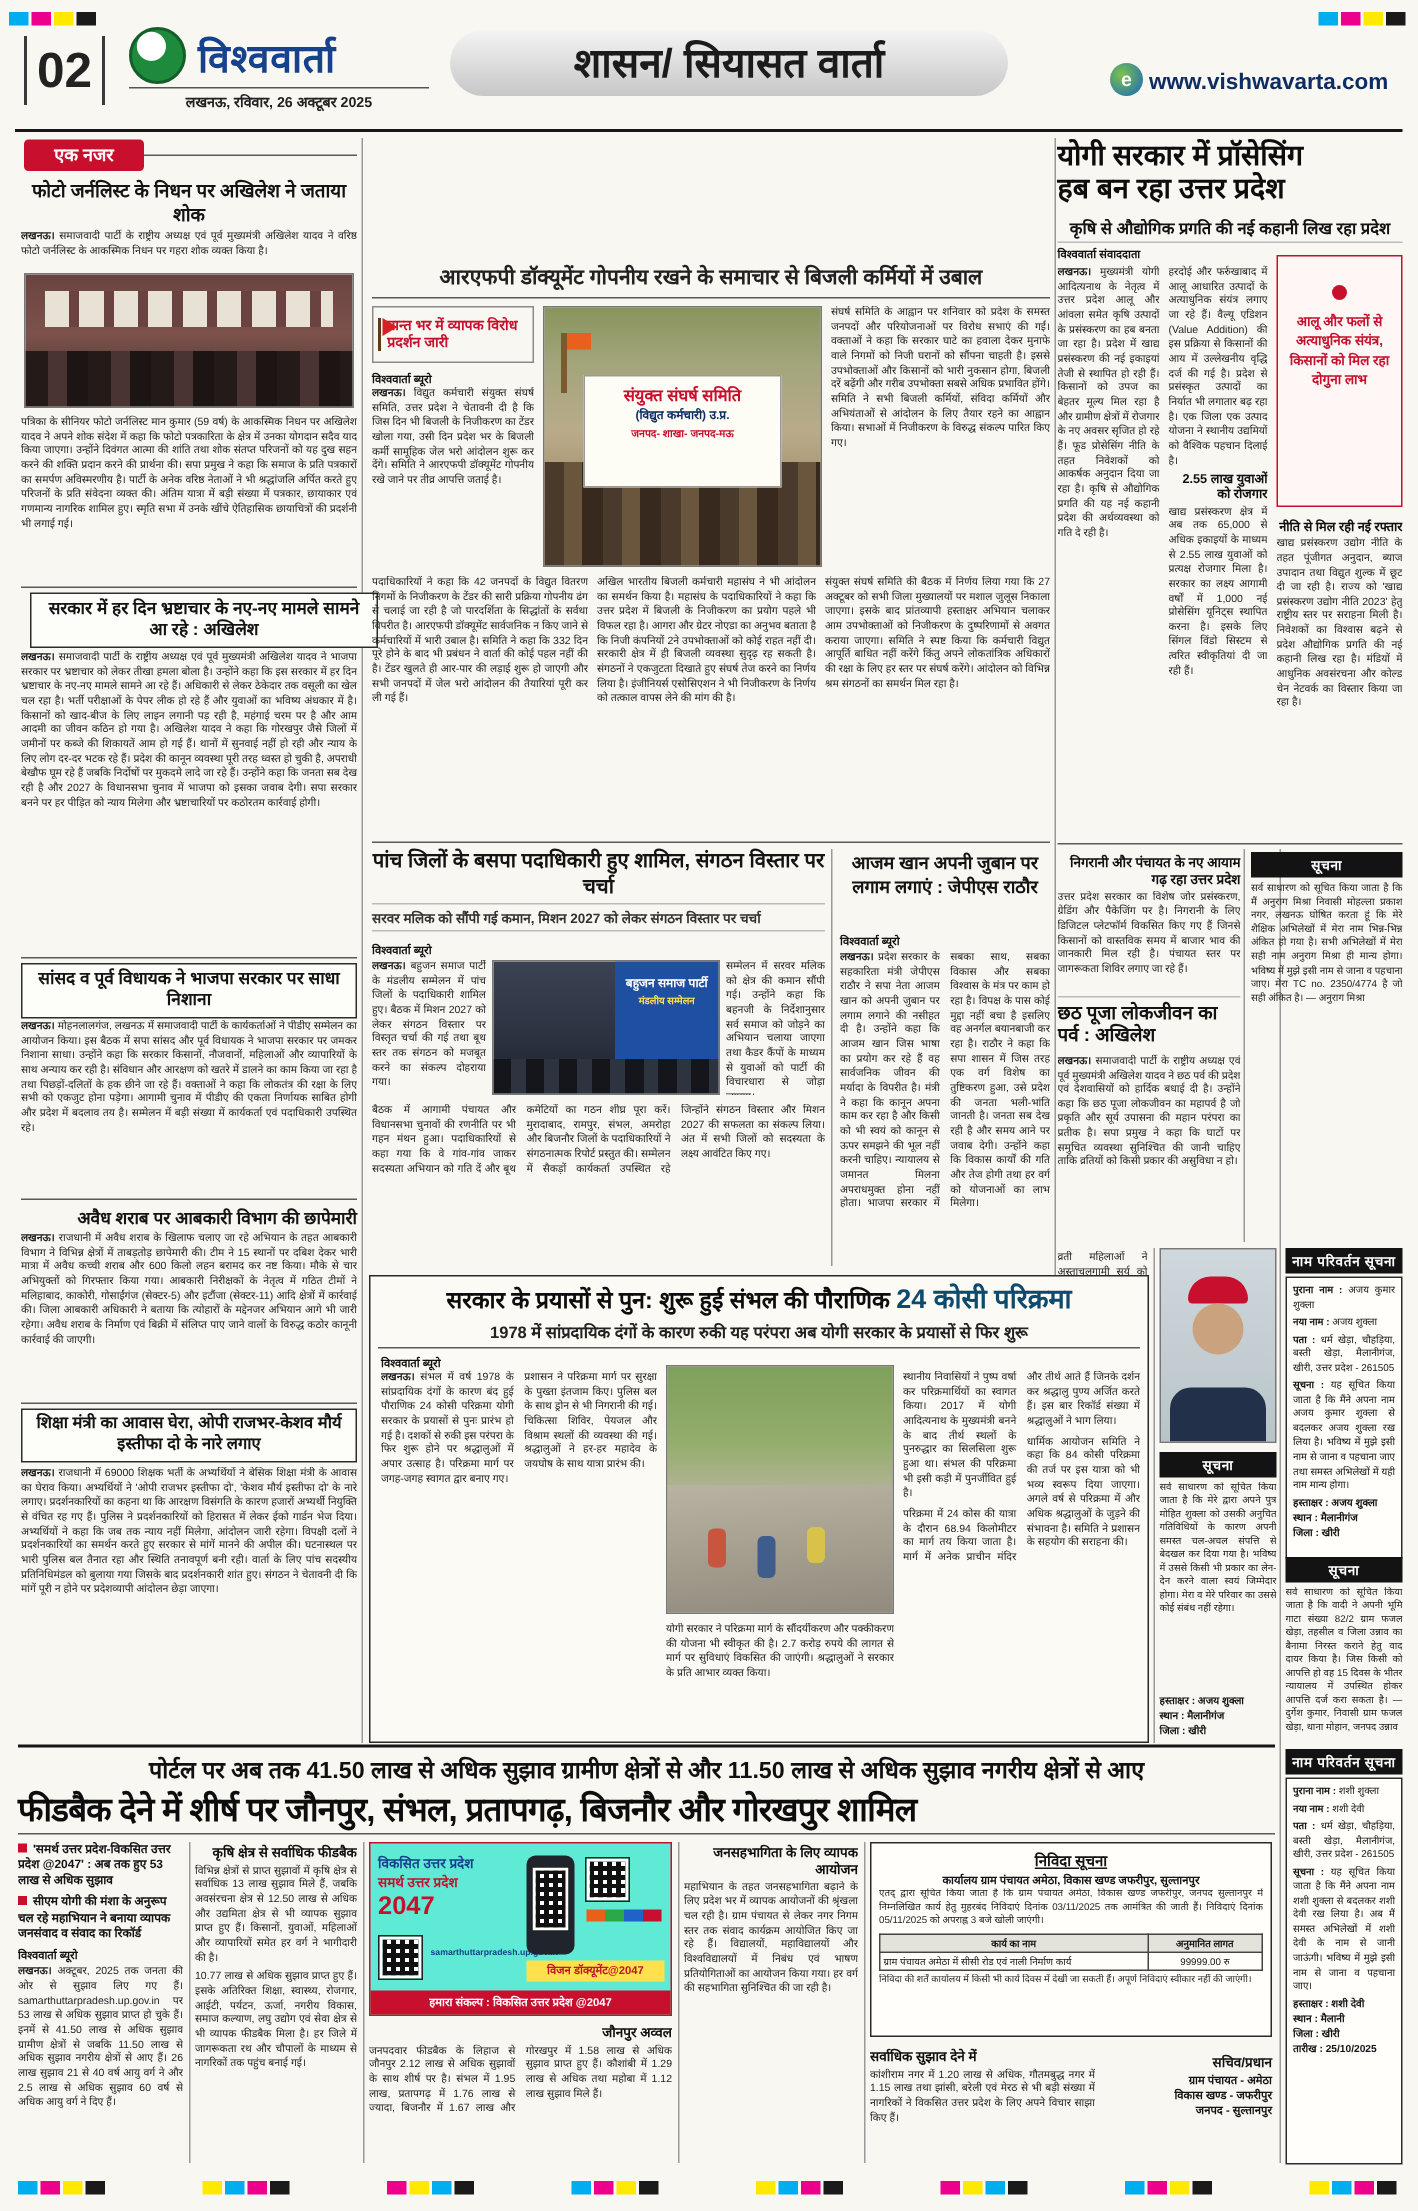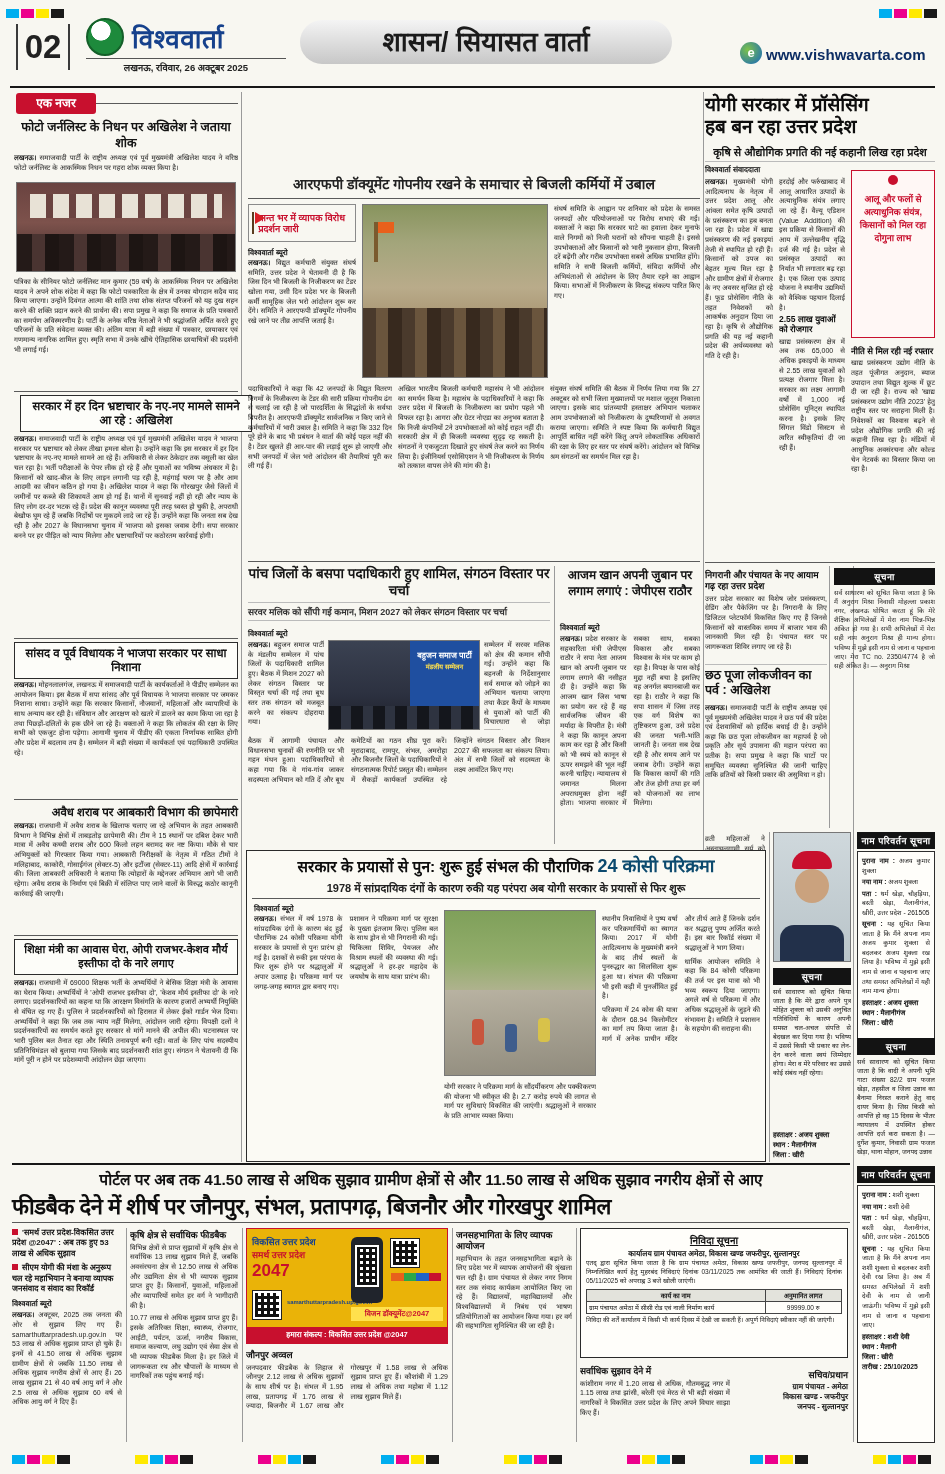--- a/index.html
+++ b/index.html
@@ -5,21 +5,21 @@
   *{margin:0;padding:0;box-sizing:border-box}
   html,body{width:945px;height:1474px}
   body{position:relative;background:#f8f7f1;font-family:"Liberation Sans","DejaVu Sans",sans-serif;color:#141414;overflow:hidden}
   .abs{position:absolute}
   .tiny{font-size:7px;line-height:1.38;text-align:justify;color:#1d1d1d;overflow:hidden}
   .tiny b{font-weight:bold}
   .byline{font-weight:bold;font-size:7.5px;margin-bottom:2px;color:#111}
   .rule{border-top:1px solid #5a5a5a}
   .thickrule{border-top:2px solid #171717}
   .vrule{border-left:1px solid #9a9a9a;width:0}
-  .crosshead{font-weight:bold;text-align:left;font-size:9.5px;line-height:1.2;margin:2px 0;color:#101010}
+  .crosshead{font-weight:bold;text-align:right;font-size:9.5px;line-height:1.2;margin:2px 0;color:#101010}
   .boxhead{border:1px solid #2c2c2c;padding:3px 4px;font-weight:bold;text-align:center;background:#fdfdf9;line-height:1.25}
   .blackbar{background:#131313;color:#fff;text-align:center;font-weight:bold;font-size:9px;padding:2px 0;letter-spacing:.5px}
   .noticebox{border:1px solid #2c2c2c;background:#fffefa;padding:4px;font-size:6.6px;line-height:1.45;text-align:justify;overflow:hidden}
   .nline{margin-bottom:2px}
   .cols2{column-count:2;column-gap:7px}
   .cols3{column-count:3;column-gap:7px}
   .photo{position:absolute;overflow:hidden;border:1px solid #777}
   .sq{width:13px;height:9px;display:inline-block;margin-right:2px}
   .c-c{background:#00aeef}.c-m{background:#ec008c}.c-y{background:#ffe900}.c-k{background:#1a1a1a}
   .qr{background-image:repeating-linear-gradient(0deg,#111 0 3px,transparent 3px 6px),repeating-linear-gradient(90deg,#111 0 3px,#fff 3px 6px);border:2px solid #fff;outline:1px solid #222}
@@ -102,20 +102,25 @@
       </span>
     <span style="color:#c8102e;font-weight:bold;font-size:9.5px;line-height:1.2">प्रान्त भर में व्यापक विरोध प्रदर्शन जारी</span>
   </div>
   <div class="abs byline" style="left:248px;top:247px;width:108px">विश्ववार्ता ब्यूरो</div>
   <p class="abs tiny" style="left:248px;top:258px;width:108px;height:120px"><b>लखनऊ।</b> <span>विद्युत कर्मचारी संयुक्त संघर्ष समिति, उत्तर प्रदेश ने चेतावनी दी है कि जिस दिन भी बिजली के निजीकरण का टेंडर खोला गया, उसी दिन प्रदेश भर के बिजली कर्मी सामूहिक जेल भरो आंदोलन शुरू कर देंगे। समिति ने आरएफपी डॉक्यूमेंट गोपनीय रखे जाने पर तीव्र आपत्ति जताई है।</span></p>
 
   <div class="photo" style="left:362px;top:204px;width:186px;height:174px;background:linear-gradient(180deg,#88945e 0%,#a3a57b 22%,#b9ab8a 48%,#a28c68 75%,#7d6c51 100%)">
     <div style="position:absolute;left:0;bottom:0;width:100%;height:40%;background:repeating-linear-gradient(90deg,#4a3a2c 0 13px,#6a553d 13px 25px,#37291e 25px 39px)"></div>
     <div style="position:absolute;left:6%;top:10%;width:4px;height:40px;background:#7a5a2e"></div>
     <div style="position:absolute;left:8%;top:10%;width:16px;height:11px;background:#e8601c"></div>
+    <div style="position:absolute;left:14%;top:26%;width:72%;height:44%;background:#fdfdf5;border:1px solid #999;text-align:center;padding-top:4px">
+      <div style="color:#c8102e;font-weight:bold;font-size:11px">संयुक्त संघर्ष समिति</div>
+      <div style="color:#0d2d63;font-weight:bold;font-size:8px">(विद्युत कर्मचारी) उ.प्र.</div>
+      <div style="color:#c8102e;font-weight:bold;font-size:7px;margin-top:3px">जनपद- शाखा- जनपद-मऊ</div>
+    </div>
   </div>
 
   <p class="abs tiny" style="left:554px;top:204px;width:146px;height:174px">संघर्ष समिति के आह्वान पर शनिवार को प्रदेश के समस्त जनपदों और परियोजनाओं पर विरोध सभाएं की गईं। वक्ताओं ने कहा कि सरकार घाटे का हवाला देकर मुनाफे वाले निगमों को निजी घरानों को सौंपना चाहती है। इससे उपभोक्ताओं और किसानों को भारी नुकसान होगा, बिजली दरें बढ़ेंगी और गरीब उपभोक्ता सबसे अधिक प्रभावित होंगे। समिति ने सभी बिजली कर्मियों, संविदा कर्मियों और अभियंताओं से आंदोलन के लिए तैयार रहने का आह्वान किया। सभाओं में निजीकरण के विरुद्ध संकल्प पारित किए गए।</p>
 
   <p class="abs tiny" style="left:248px;top:384px;width:144px;height:174px">पदाधिकारियों ने कहा कि 42 जनपदों के विद्युत वितरण निगमों के निजीकरण के टेंडर की सारी प्रक्रिया गोपनीय ढंग से चलाई जा रही है जो पारदर्शिता के सिद्धांतों के सर्वथा विपरीत है। आरएफपी डॉक्यूमेंट सार्वजनिक न किए जाने से कर्मचारियों में भारी उबाल है। समिति ने कहा कि 332 दिन पूरे होने के बाद भी प्रबंधन ने वार्ता की कोई पहल नहीं की है। टेंडर खुलते ही आर-पार की लड़ाई शुरू हो जाएगी और सभी जनपदों में जेल भरो आंदोलन की तैयारियां पूरी कर ली गई हैं।</p>
   <p class="abs tiny" style="left:398px;top:384px;width:146px;height:174px">अखिल भारतीय बिजली कर्मचारी महासंघ ने भी आंदोलन का समर्थन किया है। महासंघ के पदाधिकारियों ने कहा कि उत्तर प्रदेश में बिजली के निजीकरण का प्रयोग पहले भी विफल रहा है। आगरा और ग्रेटर नोएडा का अनुभव बताता है कि निजी कंपनियों 2ने उपभोक्ताओं को कोई राहत नहीं दी। सरकारी क्षेत्र में ही बिजली व्यवस्था सुदृढ़ रह सकती है। संगठनों ने एकजुटता दिखाते हुए संघर्ष तेज करने का निर्णय लिया है। इंजीनियर्स एसोसिएशन ने भी निजीकरण के निर्णय को तत्काल वापस लेने की मांग की है।</p>
   <p class="abs tiny" style="left:550px;top:384px;width:150px;height:174px">संयुक्त संघर्ष समिति की बैठक में निर्णय लिया गया कि 27 अक्टूबर को सभी जिला मुख्यालयों पर मशाल जुलूस निकाला जाएगा। इसके बाद प्रांतव्यापी हस्ताक्षर अभियान चलाकर आम उपभोक्ताओं को निजीकरण के दुष्परिणामों से अवगत कराया जाएगा। समिति ने स्पष्ट किया कि कर्मचारी विद्युत आपूर्ति बाधित नहीं करेंगे किंतु अपने लोकतांत्रिक अधिकारों की रक्षा के लिए हर स्तर पर संघर्ष करेंगे। आंदोलन को विभिन्न श्रम संगठनों का समर्थन मिल रहा है।</p>
 
   <div class="abs rule" style="left:248px;top:561px;width:452px"></div>
 </section>
@@ -157,21 +162,21 @@
   <div class="abs byline" style="left:705px;top:164px;width:120px">विश्ववार्ता संवाददाता</div>
 
   <p class="abs tiny" style="left:705px;top:177px;width:68px;height:383px"><b>लखनऊ।</b> <span>मुख्यमंत्री योगी आदित्यनाथ के नेतृत्व में उत्तर प्रदेश आलू और आंवला समेत कृषि उत्पादों के प्रसंस्करण का हब बनता जा रहा है। प्रदेश में खाद्य प्रसंस्करण की नई इकाइयां तेजी से स्थापित हो रही हैं। किसानों को उपज का बेहतर मूल्य मिल रहा है और ग्रामीण क्षेत्रों में रोजगार के नए अवसर सृजित हो रहे हैं। फूड प्रोसेसिंग नीति के तहत निवेशकों को आकर्षक अनुदान दिया जा रहा है। कृषि से औद्योगिक प्रगति की यह नई कहानी प्रदेश की अर्थव्यवस्था को गति दे रही है।</span></p>
 
   <div class="abs" style="left:779px;top:177px;width:66px;height:383px;overflow:hidden">
     <p class="tiny">हरदोई और फर्रुखाबाद में आलू आधारित उत्पादों के अत्याधुनिक संयंत्र लगाए जा रहे हैं। वैल्यू एडिशन (Value Addition) की इस प्रक्रिया से किसानों की आय में उल्लेखनीय वृद्धि दर्ज की गई है। प्रदेश से प्रसंस्कृत उत्पादों का निर्यात भी लगातार बढ़ रहा है। एक जिला एक उत्पाद योजना ने स्थानीय उद्यमियों को वैश्विक पहचान दिलाई है।</p>
     <div class="crosshead" style="font-size:8.5px">2.55 लाख युवाओं को रोजगार</div>
     <p class="tiny">खाद्य प्रसंस्करण क्षेत्र में अब तक 65,000 से अधिक इकाइयों के माध्यम से 2.55 लाख युवाओं को प्रत्यक्ष रोजगार मिला है। सरकार का लक्ष्य आगामी वर्षों में 1,000 नई प्रोसेसिंग यूनिट्स स्थापित करना है। इसके लिए सिंगल विंडो सिस्टम से त्वरित स्वीकृतियां दी जा रही हैं।</p>
   </div>
 
-  <div class="abs" style="left:851px;top:170px;width:84px;height:168px;border:1.5px solid #c8102e;background:#fff7f5;padding:4px 5px;color:#c8102e;font-weight:bold;font-size:9px;line-height:1.45;text-align:center">
+  <div class="abs" style="left:851px;top:170px;width:84px;height:168px;border:1.5px solid #c8102e;background:#fff7f5;padding:19px 5px;color:#c8102e;font-weight:bold;font-size:9px;line-height:1.45;text-align:center">
     <span style="display:inline-block;width:10px;height:10px;border-radius:50%;background:#c8102e;margin-bottom:4px"></span>
     <div>आलू और फलों से अत्याधुनिक संयंत्र, किसानों को मिल रहा दोगुना लाभ</div>
   </div>
 
   <div class="abs" style="left:851px;top:344px;width:84px;height:216px;overflow:hidden">
     <div class="crosshead" style="font-size:8.5px">नीति से मिल रही नई रफ्तार</div>
     <p class="tiny">खाद्य प्रसंस्करण उद्योग नीति के तहत पूंजीगत अनुदान, ब्याज उपादान तथा विद्युत शुल्क में छूट दी जा रही है। राज्य को 'खाद्य प्रसंस्करण उद्योग नीति 2023' हेतु राष्ट्रीय स्तर पर सराहना मिली है। निवेशकों का विश्वास बढ़ने से प्रदेश औद्योगिक प्रगति की नई कहानी लिख रहा है। मंडियों में आधुनिक अवसंरचना और कोल्ड चेन नेटवर्क का विस्तार किया जा रहा है।</p>
   </div>
 
   <div class="abs rule" style="left:705px;top:562px;width:230px"></div>
@@ -287,21 +292,21 @@
     <div class="byline">विश्ववार्ता ब्यूरो</div>
     <p class="tiny"><b>लखनऊ।</b> <span>अक्टूबर, 2025 तक जनता की ओर से सुझाव लिए गए हैं। samarthuttarpradesh.up.gov.in पर 53 लाख से अधिक सुझाव प्राप्त हो चुके हैं। इनमें से 41.50 लाख से अधिक सुझाव ग्रामीण क्षेत्रों से जबकि 11.50 लाख से अधिक सुझाव नगरीय क्षेत्रों से आए हैं। 26 लाख सुझाव 21 से 40 वर्ष आयु वर्ग ने और 2.5 लाख से अधिक सुझाव 60 वर्ष से अधिक आयु वर्ग ने दिए हैं।</span></p>
   </div>
 
   <div class="abs" style="left:130px;top:1228px;width:108px;height:214px;overflow:hidden">
     <div class="crosshead" style="font-size:9px">कृषि क्षेत्र से सर्वाधिक फीडबैक</div>
     <p class="tiny">विभिन्न क्षेत्रों से प्राप्त सुझावों में कृषि क्षेत्र से सर्वाधिक 13 लाख सुझाव मिले हैं, जबकि अवसंरचना क्षेत्र से 12.50 लाख से अधिक और उद्यमिता क्षेत्र से भी व्यापक सुझाव प्राप्त हुए हैं। किसानों, युवाओं, महिलाओं और व्यापारियों समेत हर वर्ग ने भागीदारी की है।</p>
     <p class="tiny" style="margin-top:3px">10.77 लाख से अधिक सुझाव प्राप्त हुए हैं। इसके अतिरिक्त शिक्षा, स्वास्थ्य, रोजगार, आईटी, पर्यटन, ऊर्जा, नगरीय विकास, समाज कल्याण, लघु उद्योग एवं सेवा क्षेत्र से भी व्यापक फीडबैक मिला है। हर जिले में जागरूकता रथ और चौपालों के माध्यम से नागरिकों तक पहुंच बनाई गई।</p>
   </div>
 
-  <div class="abs" style="left:246px;top:1228px;width:202px;height:116px;border:1px solid #c8102e;background:#eab308">
+  <div class="abs" style="left:246px;top:1228px;width:202px;height:116px;border:1px solid #c8102e;background:#5eead4">
     <div style="position:absolute;left:5px;top:6px;width:92px">
       <div style="color:#16418c;font-weight:bold;font-size:9px">विकसित उत्तर प्रदेश</div>
       <div style="color:#c8102e;font-weight:bold;font-size:9px">समर्थ उत्तर प्रदेश</div>
       <div style="color:#c8102e;font-weight:bold;font-size:17px">2047</div>
     </div>
     <div class="qr" style="position:absolute;left:6px;top:62px;width:28px;height:28px"></div>
     <div style="position:absolute;left:40px;top:70px;width:56px;font-size:5.8px;color:#16418c;font-weight:bold">samarthuttarpradesh.up.gov.in</div>
     <div style="position:absolute;left:104px;top:8px;width:32px;height:66px;background:#20242c;border-radius:6px">
       <div class="qr" style="position:absolute;left:4px;top:8px;width:24px;height:42px"></div>
     </div>

